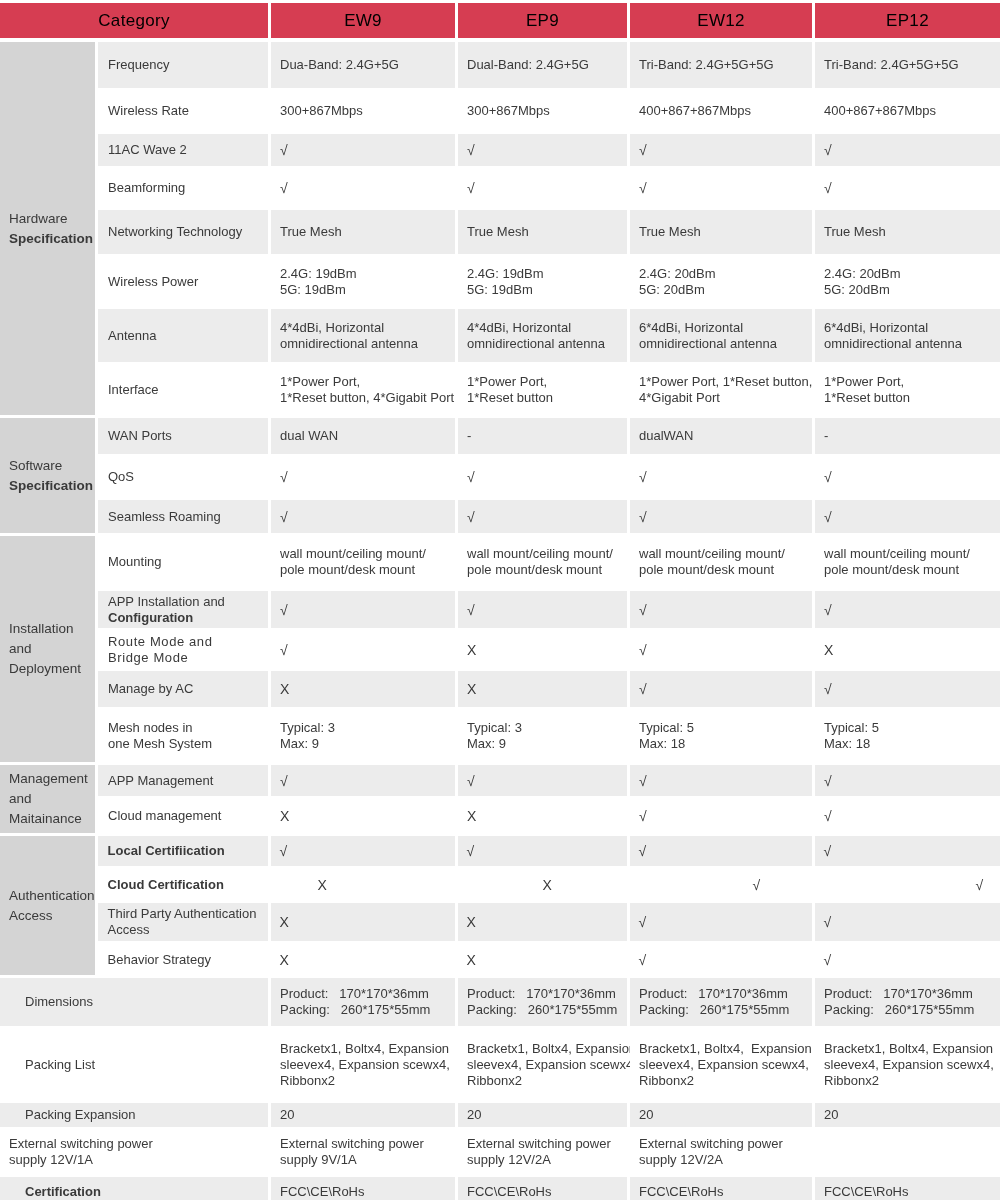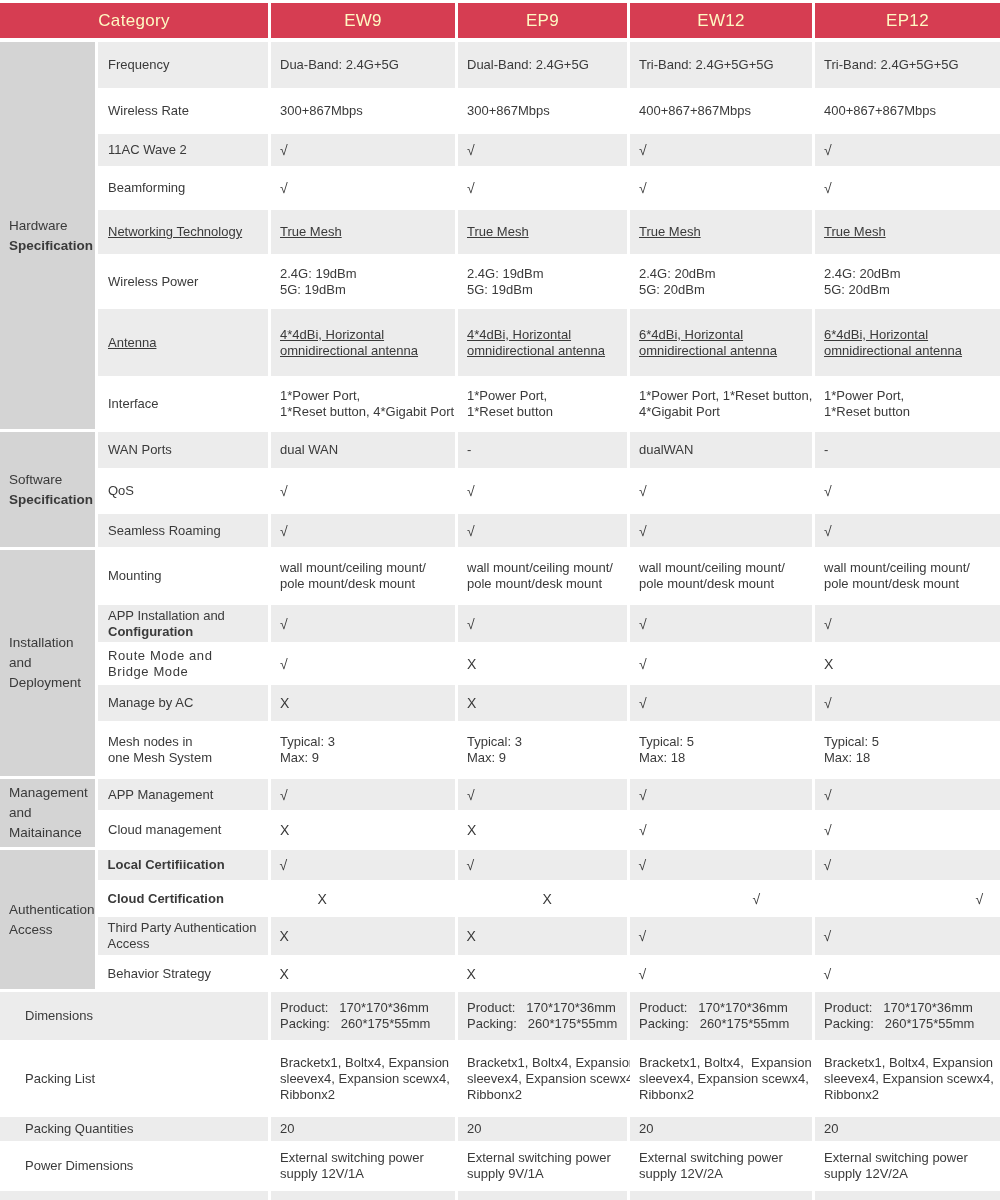--- a/index.html
+++ b/index.html
@@ -11,21 +11,21 @@
     font-family:"Liberation Sans",sans-serif;color:var(--ink);
   }
   .wrap{width:1000px;height:1200px;box-sizing:border-box;padding-top:3px;overflow:hidden;}
 
   
   .header-row{
     display:grid;grid-template-columns:268px 184px 169px 182px 185px;column-gap:3px;
     height:35px;margin-bottom:4px;
   }
   .hcell{
-    background:var(--red);color:#fef9c3;display:flex;align-items:center;justify-content:center;
+    background:var(--red);color:#000000;display:flex;align-items:center;justify-content:center;
     font-size:17px;letter-spacing:.3px;
   }
 
   
   .section{display:flex;margin-bottom:3px;}
   .group{
     width:95px;margin-right:3px;background:var(--group);
     display:flex;flex-direction:column;justify-content:center;
     box-sizing:border-box;padding-left:9px;font-size:13.5px;line-height:20px;
   }
@@ -130,21 +130,21 @@
             <div class="cell val w">
               <div class="line mark">√</div>
             </div>
             <div class="cell val w">
               <div class="line mark">√</div>
             </div>
             <div class="cell val w">
               <div class="line mark">√</div>
             </div>
           </div>
-          <div class="row inner" style="height: 44px; text-decoration: underline;">
+          <div class="row inner" style="height: 44px;">
             <div class="cell lbl g">
               <div class="line">Networking Technology</div>
             </div>
             <div class="cell val g">
               <div class="line">True Mesh</div>
             </div>
             <div class="cell val g">
               <div class="line">True Mesh</div>
             </div>
             <div class="cell val g">
@@ -168,21 +168,21 @@
             </div>
             <div class="cell val w">
               <div class="line">2.4G: 20dBm</div>
               <div class="line">5G: 20dBm</div>
             </div>
             <div class="cell val w">
               <div class="line">2.4G: 20dBm</div>
               <div class="line">5G: 20dBm</div>
             </div>
           </div>
-          <div class="row inner" style="height: 67px; text-decoration: underline;">
+          <div class="row inner" style="height: 53px;">
             <div class="cell lbl g">
               <div class="line">Antenna</div>
             </div>
             <div class="cell val g">
               <div class="line">4*4dBi, Horizontal</div>
               <div class="line">omnidirectional antenna</div>
             </div>
             <div class="cell val g">
               <div class="line">4*4dBi, Horizontal</div>
               <div class="line">omnidirectional antenna</div>
@@ -544,39 +544,36 @@
           <div class="line">Ribbonx2</div>
         </div>
         <div class="cell val w">
           <div class="line">Bracketx1, Boltx4, Expansion</div>
           <div class="line">sleevex4, Expansion scewx4,</div>
           <div class="line">Ribbonx2</div>
         </div>
       </div>
       <div class="row full" style="height: 24px;">
         <div class="cell lbl g">
-          <div class="line">Packing Quantities</div>
+          <div class="line">Packing Expansion</div>
         </div>
         <div class="cell val g">
           <div class="line">20</div>
         </div>
         <div class="cell val g">
           <div class="line">20</div>
         </div>
         <div class="cell val g">
           <div class="line">20</div>
         </div>
         <div class="cell val g">
           <div class="line">20</div>
         </div>
       </div>
       <div class="row full" style="height: 44px;">
-        <div class="cell lbl w">
-          <div class="line">Power Dimensions</div>
-        </div>
         <div class="cell val w">
           <div class="line">External switching power</div>
           <div class="line">supply 12V/1A</div>
         </div>
         <div class="cell val w">
           <div class="line">External switching power</div>
           <div class="line">supply 9V/1A</div>
         </div>
         <div class="cell val w">
           <div class="line">External switching power</div>

